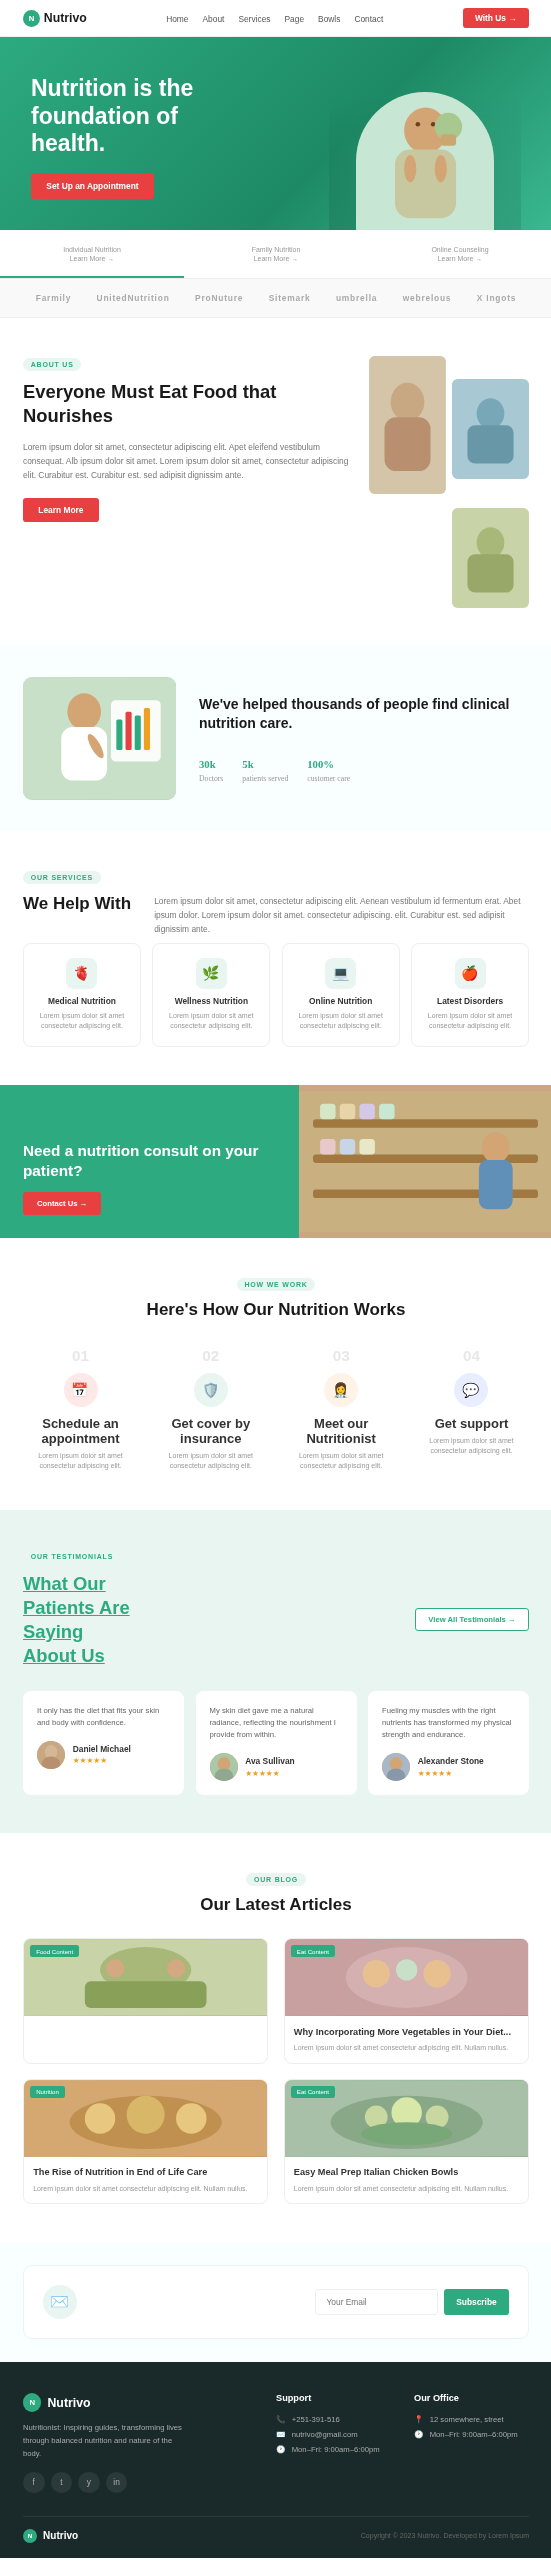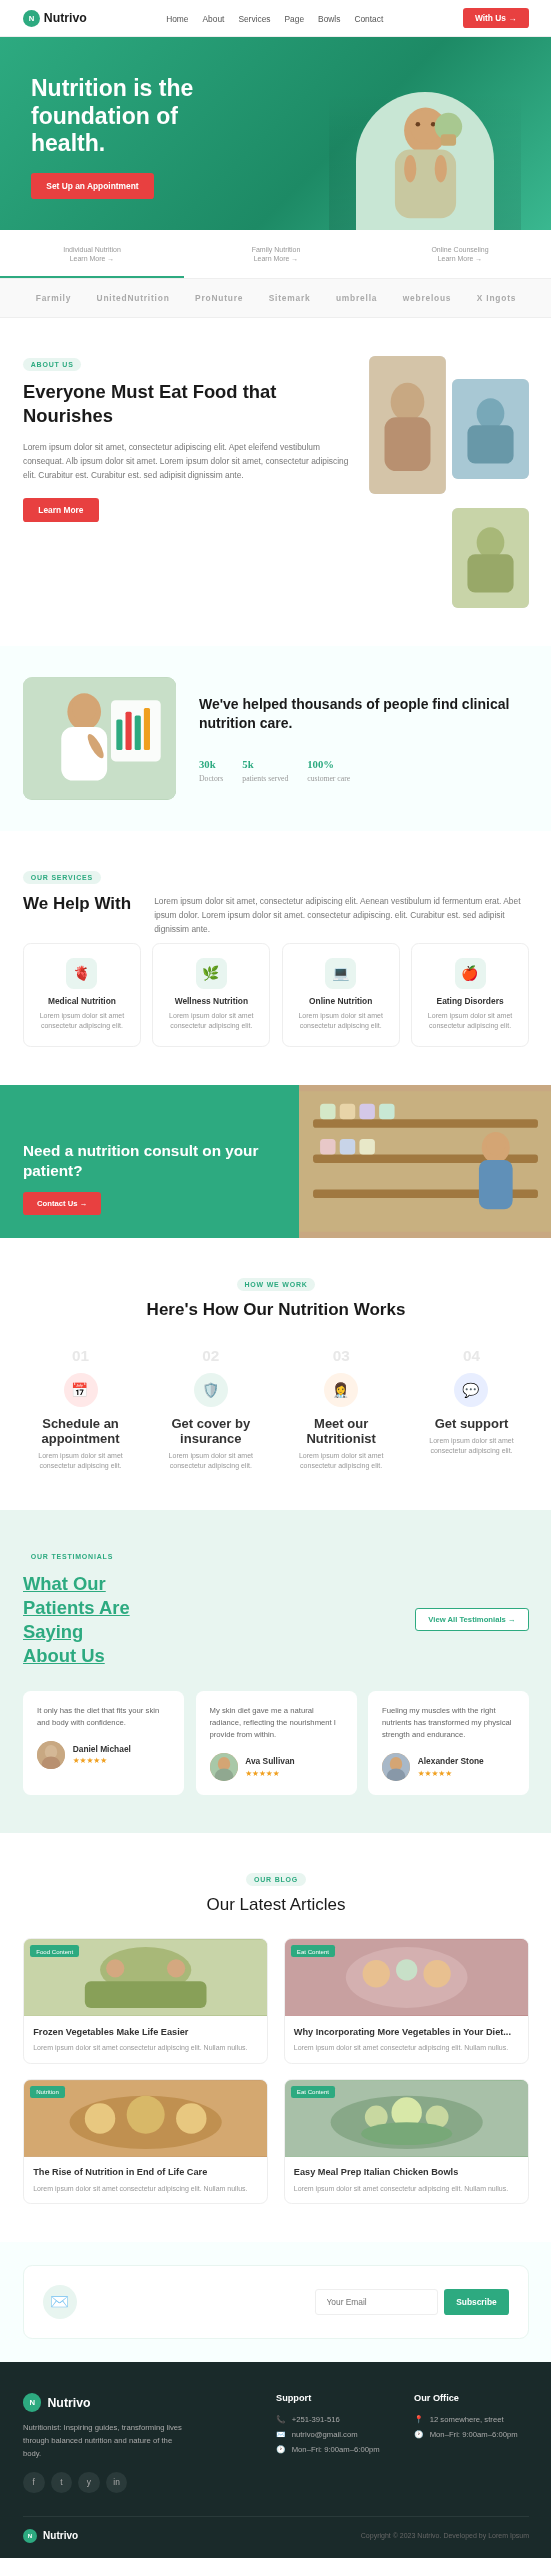--- a/index.html
+++ b/index.html
@@ -109,21 +109,21 @@
     .testimonial-card { background: white; border-radius: 7.7px; padding: 14px; }
     .testimonial-quote { font-size: 7.7px; color: #666; line-height: 1.6; margin-bottom: 11.5px; }
     .testimonial-author { display: flex; align-items: center; gap: 7.7px; }
     .author-avatar { width: 28px; height: 28px; border-radius: 50%; background: #c8a882; overflow: hidden; }
     .author-name { font-size: 8.4px; font-weight: 600; }
     .stars { color: #f0a020; font-size: 7.7px; margin-top: 2.3px; }
 
     
     .articles-section { padding: 38px 23px; background: white; }
     .articles-header { text-align: center; margin-bottom: 23px; }
-    .articles-header h2 { font-size: 17px; font-weight: 400; color: #1a1a1a; }
+    .articles-header h2 { font-size: 17px; font-weight: 700; color: #1a1a1a; }
     .articles-grid { display: grid; grid-template-columns: 1fr 1fr; gap: 15.3px; }
     .article-card { border-radius: 7.7px; overflow: hidden; border: 0.8px solid #eee; }
     .article-img { height: 77px; background: #ddd; position: relative; }
     .article-img-inner { width: 100%; height: 100%; }
     .article-img-inner.food1 { background: linear-gradient(135deg, #c8d4a8, #a0b478); }
     .article-img-inner.food2 { background: linear-gradient(135deg, #d4a8a8, #b47878); }
     .article-img-inner.food3 { background: linear-gradient(135deg, #d4b896, #c09060); }
     .article-img-inner.food4 { background: linear-gradient(135deg, #a8c8a8, #78a878); }
     .article-tag { position: absolute; top: 6.1px; left: 6.1px; background: #2daa80; color: white; font-size: 6.1px; padding: 2.3px 6.1px; border-radius: 2.3px; }
     .article-body { padding: 9.2px; }
@@ -323,21 +323,21 @@
       <h4>Wellness Nutrition</h4>
       <p>Lorem ipsum dolor sit amet consectetur adipiscing elit.</p>
     </div>
     <div class="service-card">
       <div class="service-icon">💻</div>
       <h4>Online Nutrition</h4>
       <p>Lorem ipsum dolor sit amet consectetur adipiscing elit.</p>
     </div>
     <div class="service-card">
       <div class="service-icon">🍎</div>
-      <h4>Eating Disorders</h4>
+      <h4>Latest Disorders</h4>
       <p>Lorem ipsum dolor sit amet consectetur adipiscing elit.</p>
     </div>
   </div>
 </section>
 
 <div class="cta-banner">
   <div class="cta-left">
     <h2>Need a nutrition consult on your patient?</h2>
     <button class="cta-btn">Contact Us →</button>
   </div>
@@ -468,24 +468,20 @@
           <svg width="100%" height="77" viewBox="0 0 320 100">
             <rect width="320" height="100" fill="#c8d4a8"></rect>
             <ellipse cx="160" cy="40" rx="60" ry="30" fill="#a8b878"></ellipse>
             <rect x="80" y="55" width="160" height="35" rx="8" fill="#88a058"></rect>
             <circle cx="120" cy="38" r="12" fill="#d4a880"></circle>
             <circle cx="200" cy="38" r="12" fill="#d4a880"></circle>
           </svg>
         </div>
         <span class="article-tag">Food Content</span>
       </div>
-      <div class="article-body">
-        <h4>Frozen Vegetables Make Life Easier</h4>
-        <p>Lorem ipsum dolor sit amet consectetur adipiscing elit. Nullam nullus.</p>
-      </div>
     </div>
     <div class="article-card">
       <div class="article-img">
         <div class="article-img-inner food2">
           <svg width="100%" height="77" viewBox="0 0 320 100">
             <rect width="320" height="100" fill="#c8a0a0"></rect>
             <ellipse cx="160" cy="50" rx="80" ry="40" fill="#d4b0b0"></ellipse>
             <circle cx="120" cy="45" r="18" fill="#e8c090"></circle>
             <circle cx="160" cy="40" r="14" fill="#c8e0c8"></circle>
             <circle cx="200" cy="45" r="18" fill="#e8c090"></circle>

